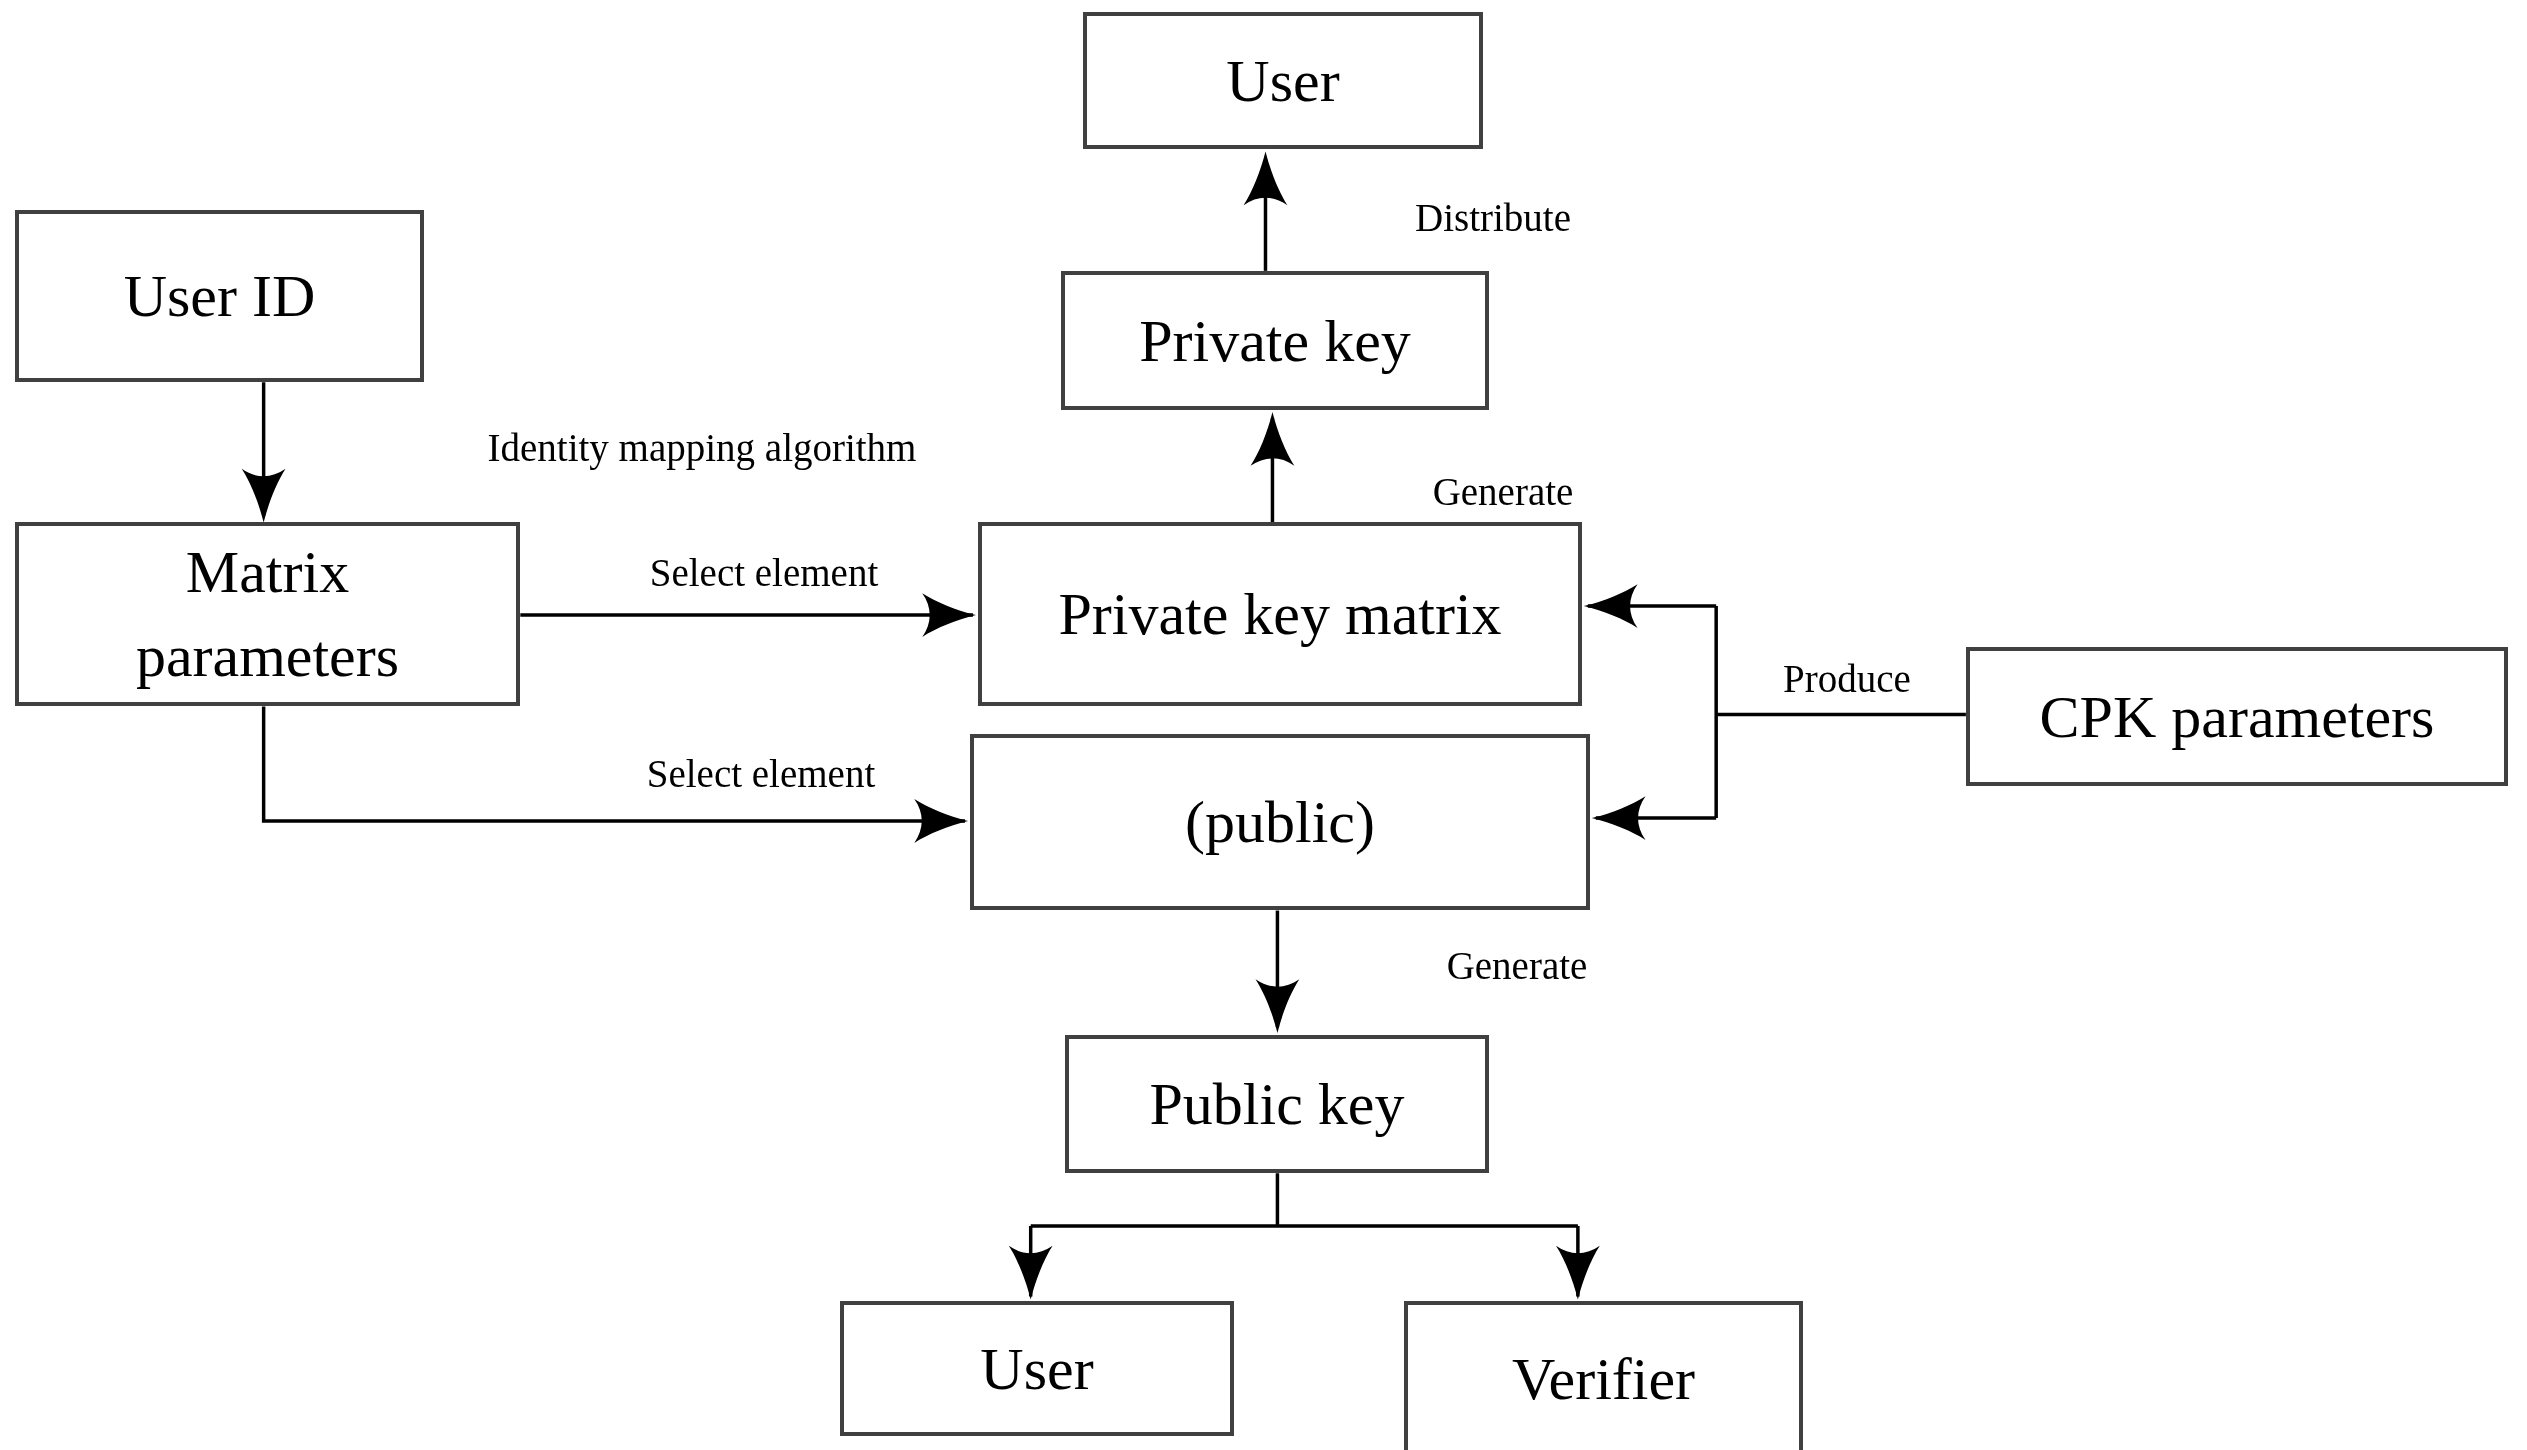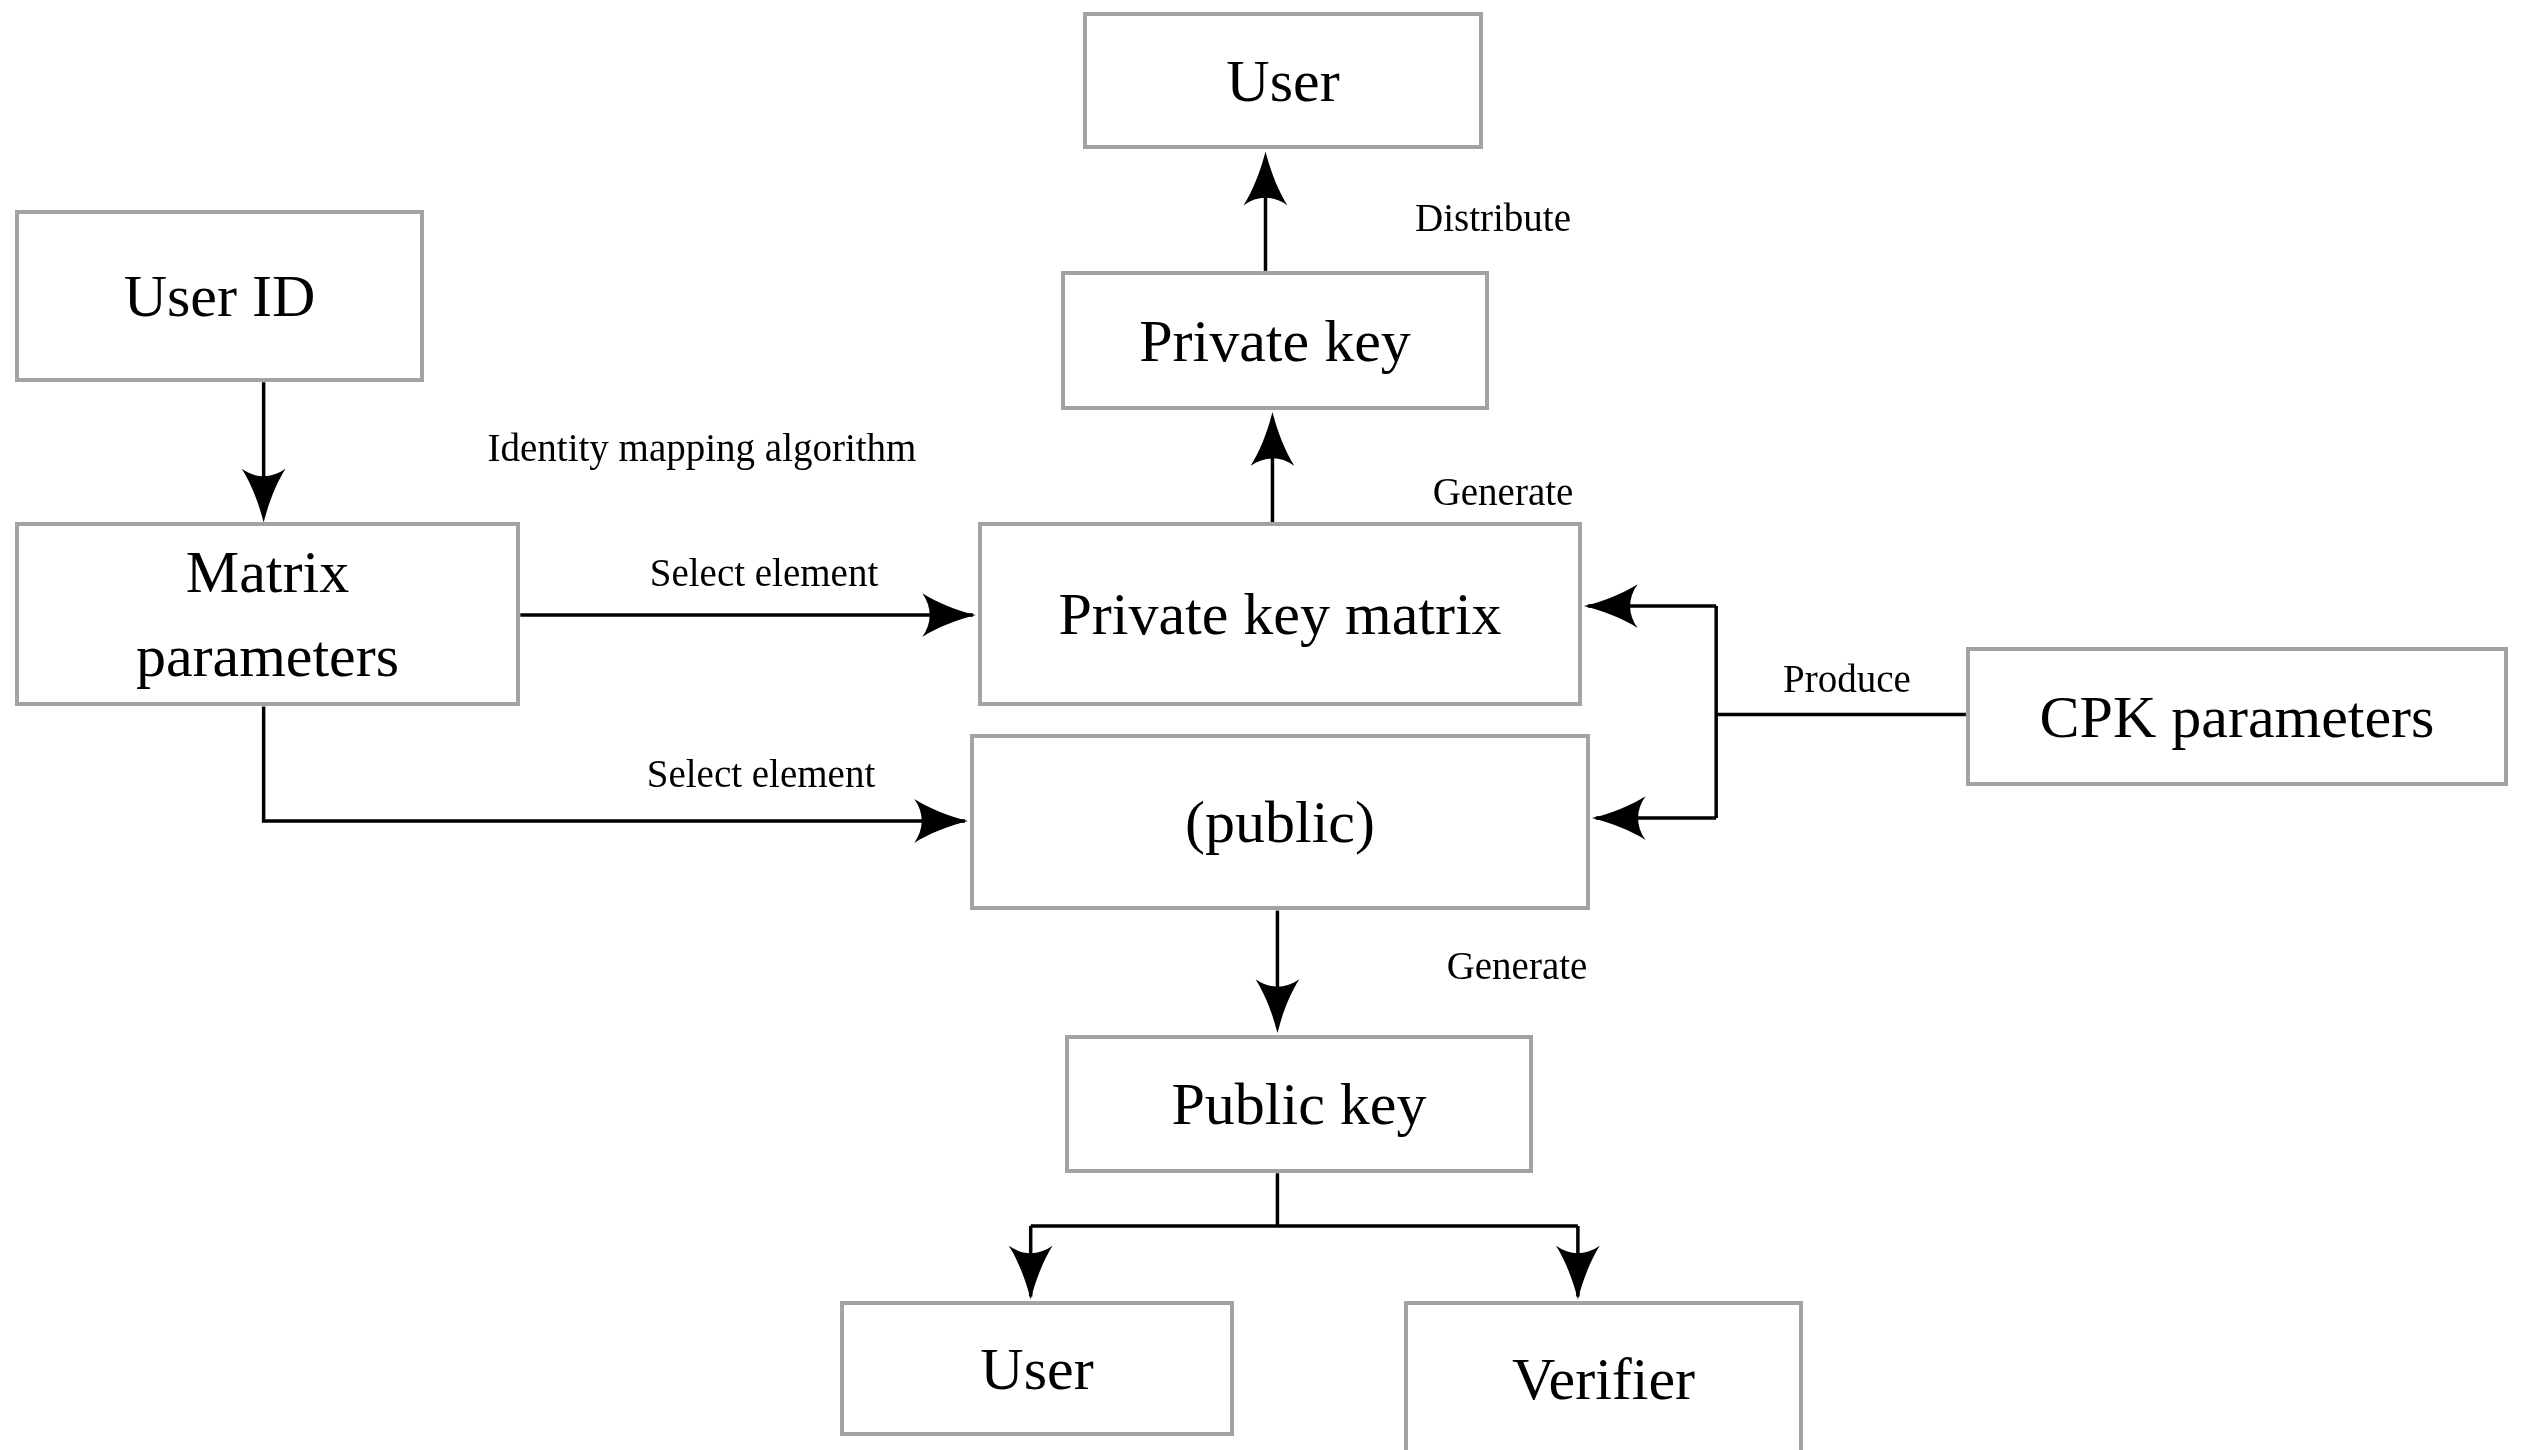--- a/index.html
+++ b/index.html
@@ -13,21 +13,21 @@
   }
   .wires{
     position:absolute;left:0;top:0;width:2527px;height:1451px;
     pointer-events:none;
   }
   .wire{stroke:#000;stroke-width:3.5;fill:none;}
   .head{fill:#000;stroke:none;}
   .box{
     position:absolute;
     box-sizing:border-box;
-    border:4px solid #a3a3a3;
+    border:4px solid #404040;
     background:#ffffff;
     display:flex;align-items:center;justify-content:center;
     text-align:center;
     font-size:60px;line-height:1.4;
     white-space:nowrap;
   }
   .stack{display:flex;flex-direction:column;}
   .edge-label{
     position:absolute;
     transform:translate(-50%,-50%);
@@ -116,21 +116,21 @@
   <div class="box" style="left:970px;top:734px;width:620px;height:176px">
     <span class="stack">
       <span>(public)</span>
     </span>
   </div>
 
   <div class="box" style="left:1966px;top:647px;width:542px;height:139px">
     <span>CPK parameters</span>
   </div>
 
-  <div class="box" style="left:1065px;top:1035px;width:468px;height:138px">
+  <div class="box" style="left:1065px;top:1035px;width:424px;height:138px">
     <span>Public key</span>
   </div>
 
   <div class="box" style="left:840px;top:1301px;width:394px;height:135px">
     <span>User</span>
   </div>
 
   <div class="box" style="left:1404px;top:1301px;width:399px;height:156px">
     <span>Verifier</span>
   </div>

